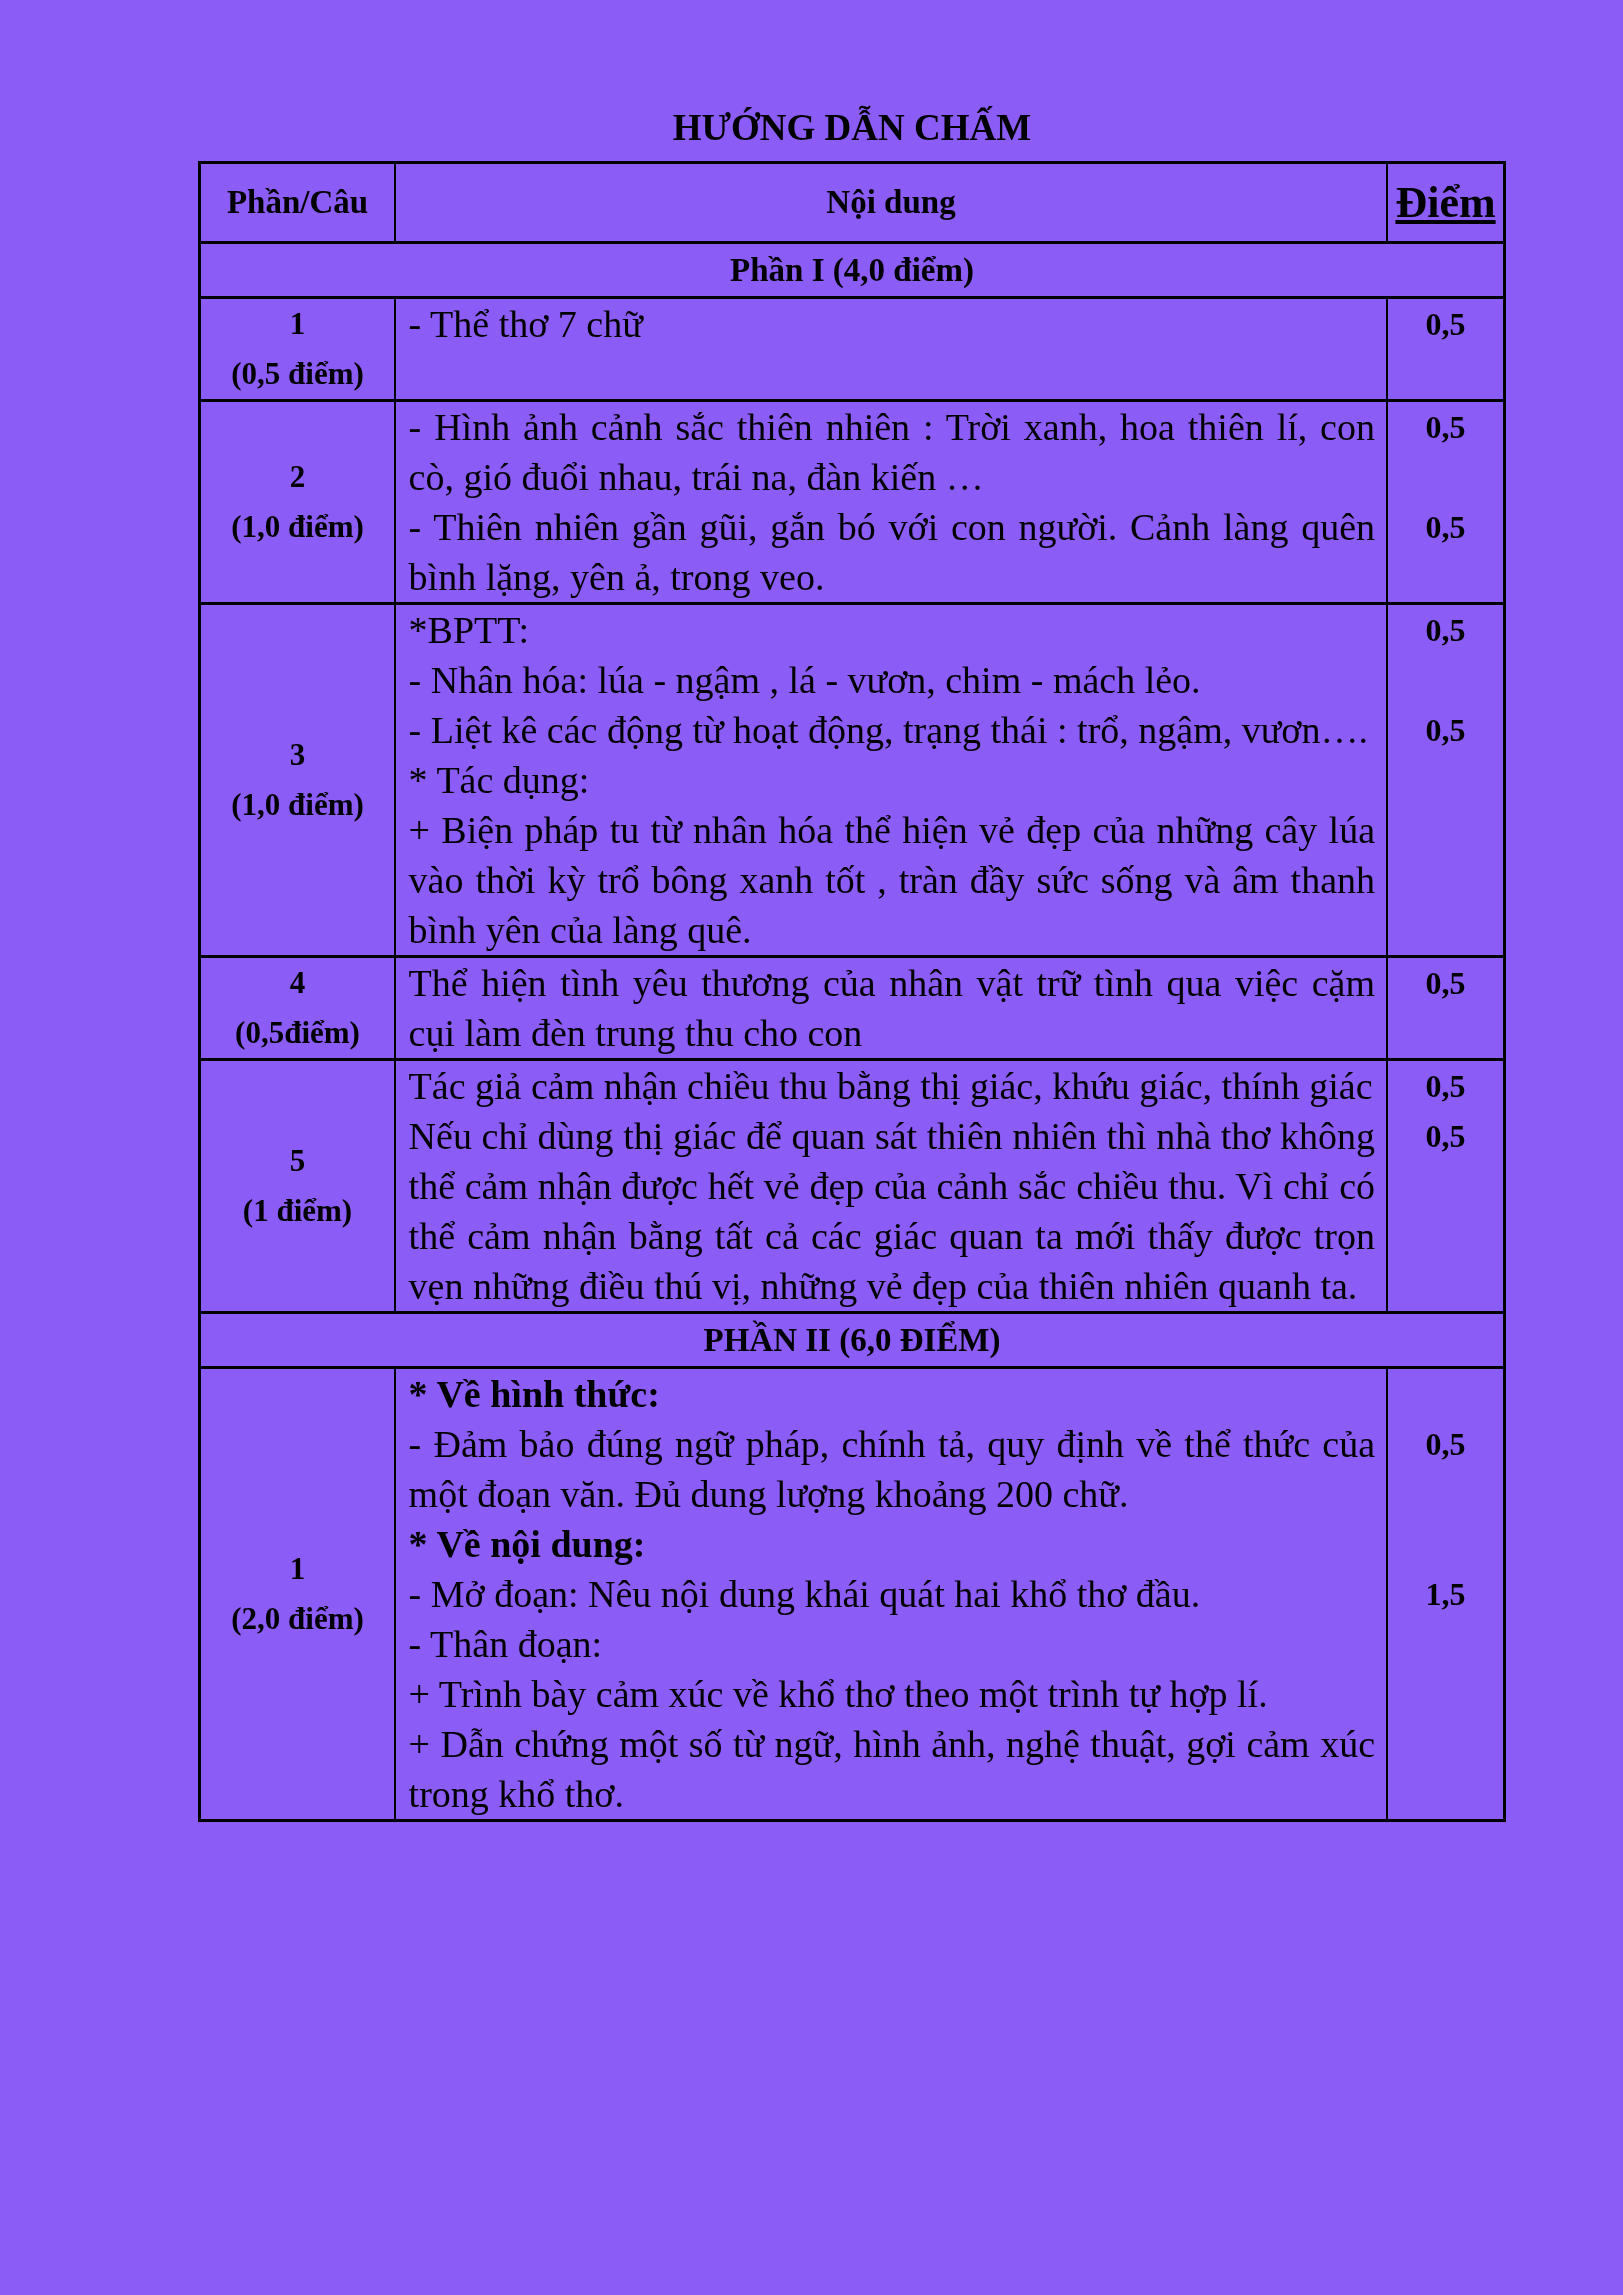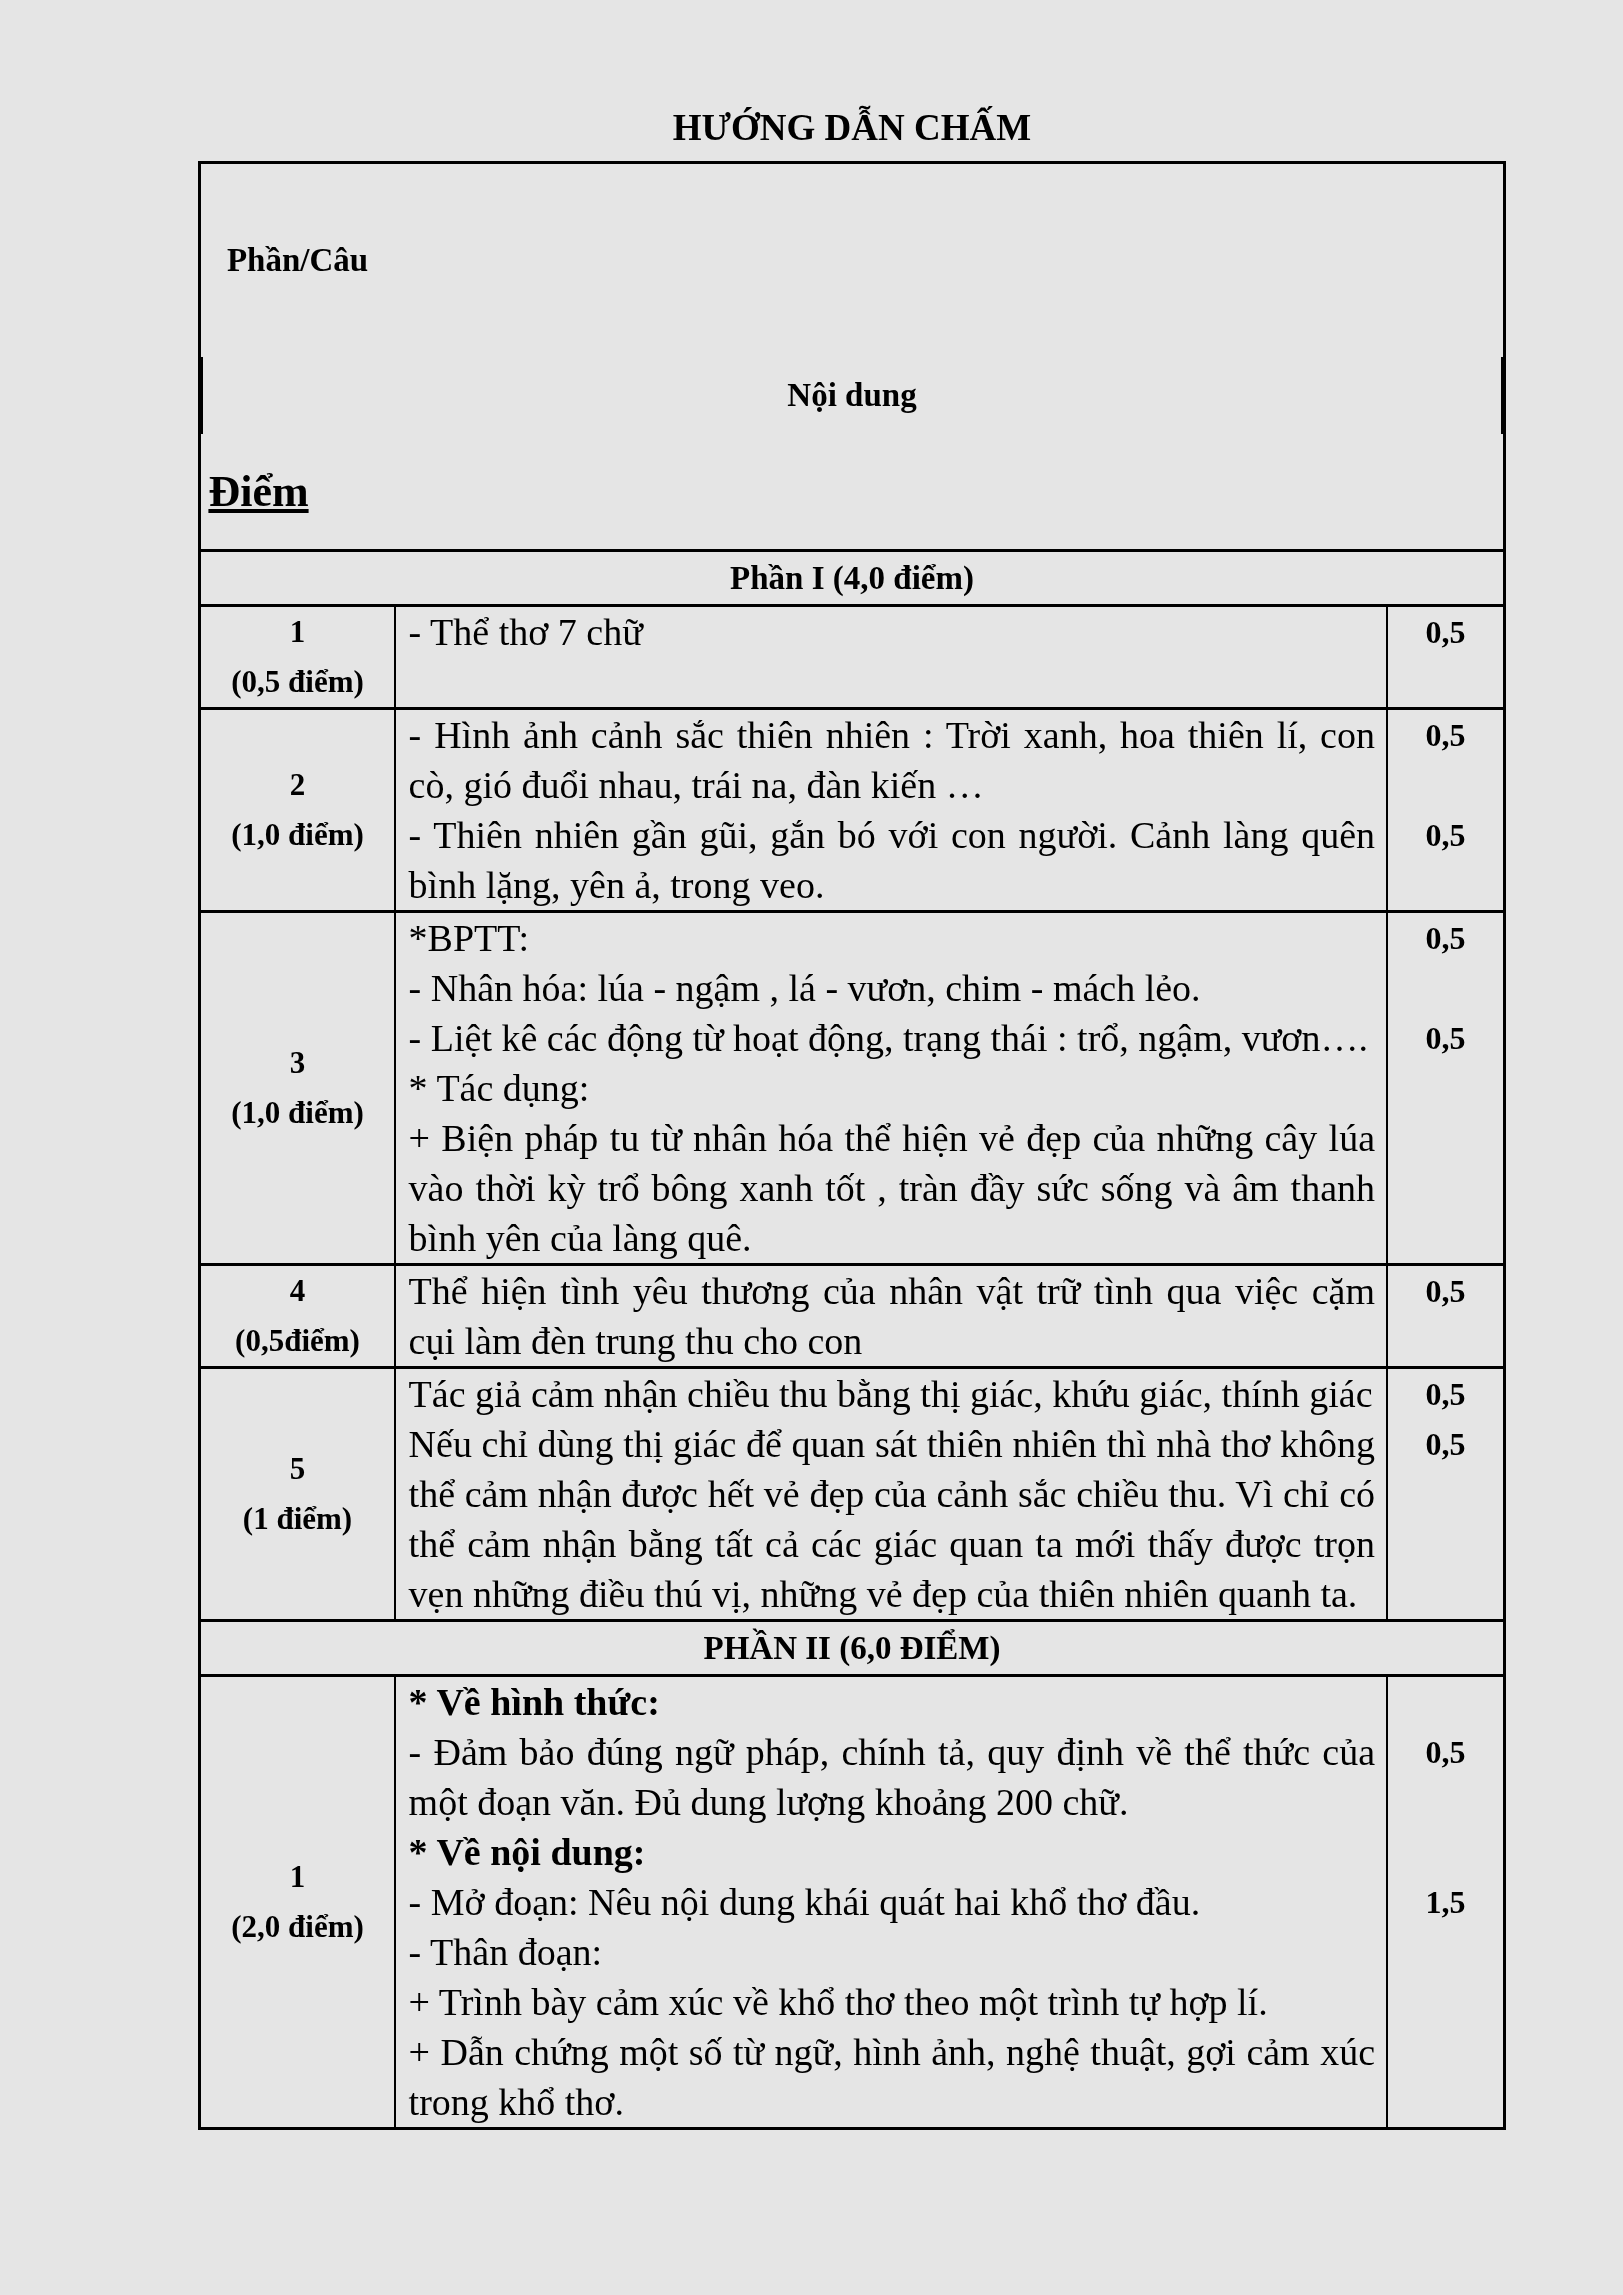--- a/index.html
+++ b/index.html
@@ -1,21 +1,21 @@
 <!DOCTYPE html>
 <html style="font-size:12.6px"><head>
 <meta charset="utf-8">
 <style>
   * { box-sizing: border-box; }
   html, body { margin: 0; padding: 0; background: #ffffff; }
   .page {
     position: relative;
     width: 1623px;
     height: 2295px;
-    background: #e5e5e5;
+    background: #8b5cf6;
     color: #000000;
     font-family: "Liberation Serif", serif;
     overflow: hidden;
   }
   .title {
     margin: 0 0 0 198px;
     padding-top: 108px;
     width: 1308px;
     text-align: center;
     font-weight: bold;
@@ -61,21 +61,21 @@
     text-align: justify;
   }
   .cell-score {
     flex: 0 0 115px;
     width: 115px;
     text-align: center;
     font-weight: bold;
     font-size: 32px;
     line-height: 50px;
   }
-  .trow.header { min-height: 53px; flex-direction: column; }
+  .trow.header { min-height: 53px; }
   .header .cell-part {
     justify-content: center;
     font-size: 33px;
     line-height: 53px;
   }
   .header .cell-content {
     display: flex;
     align-items: center;
     justify-content: center;
     text-align: center;

